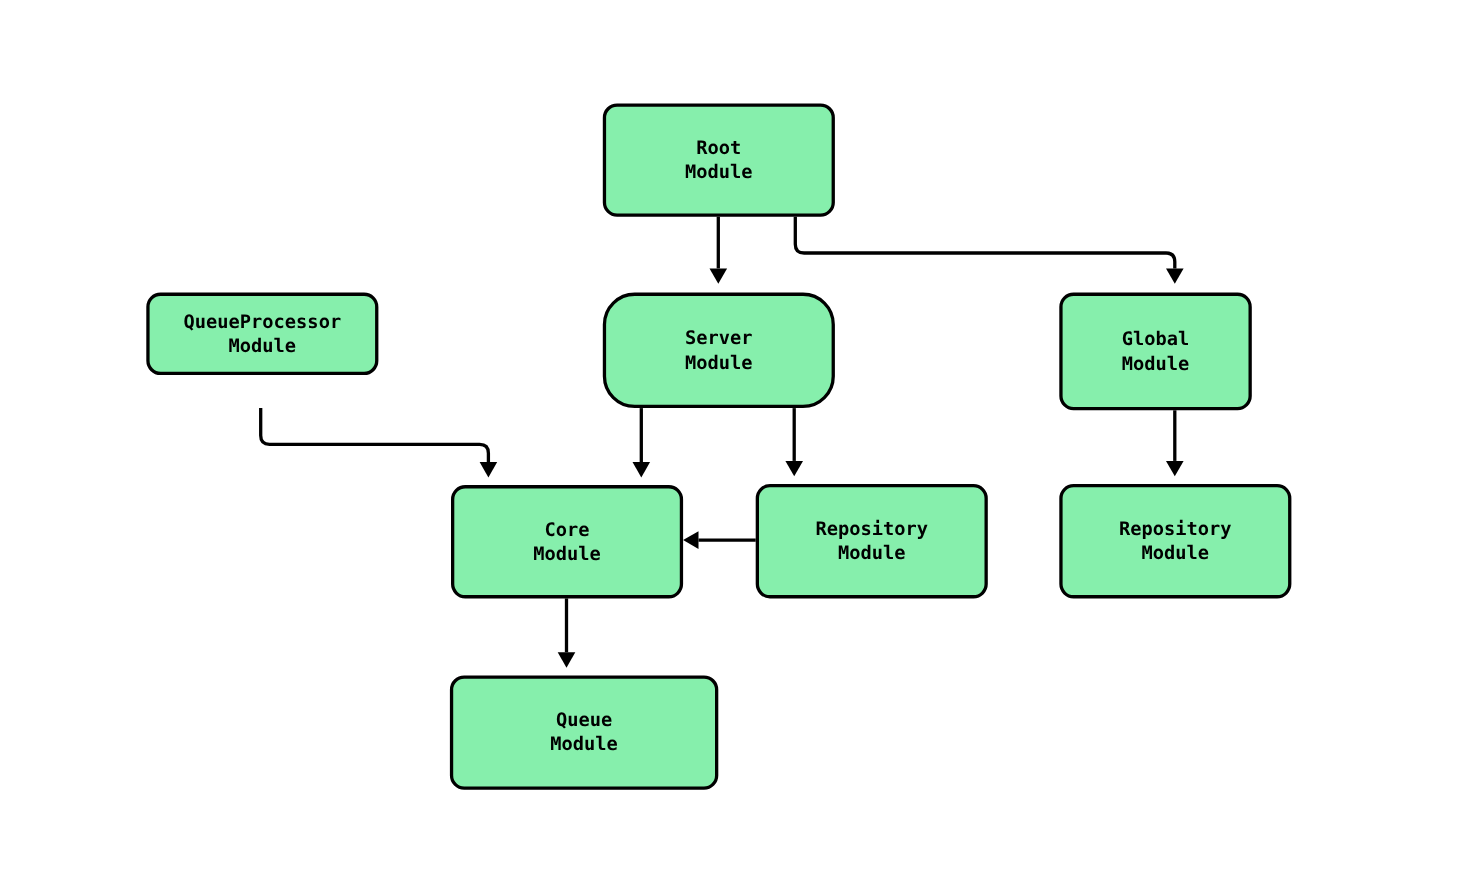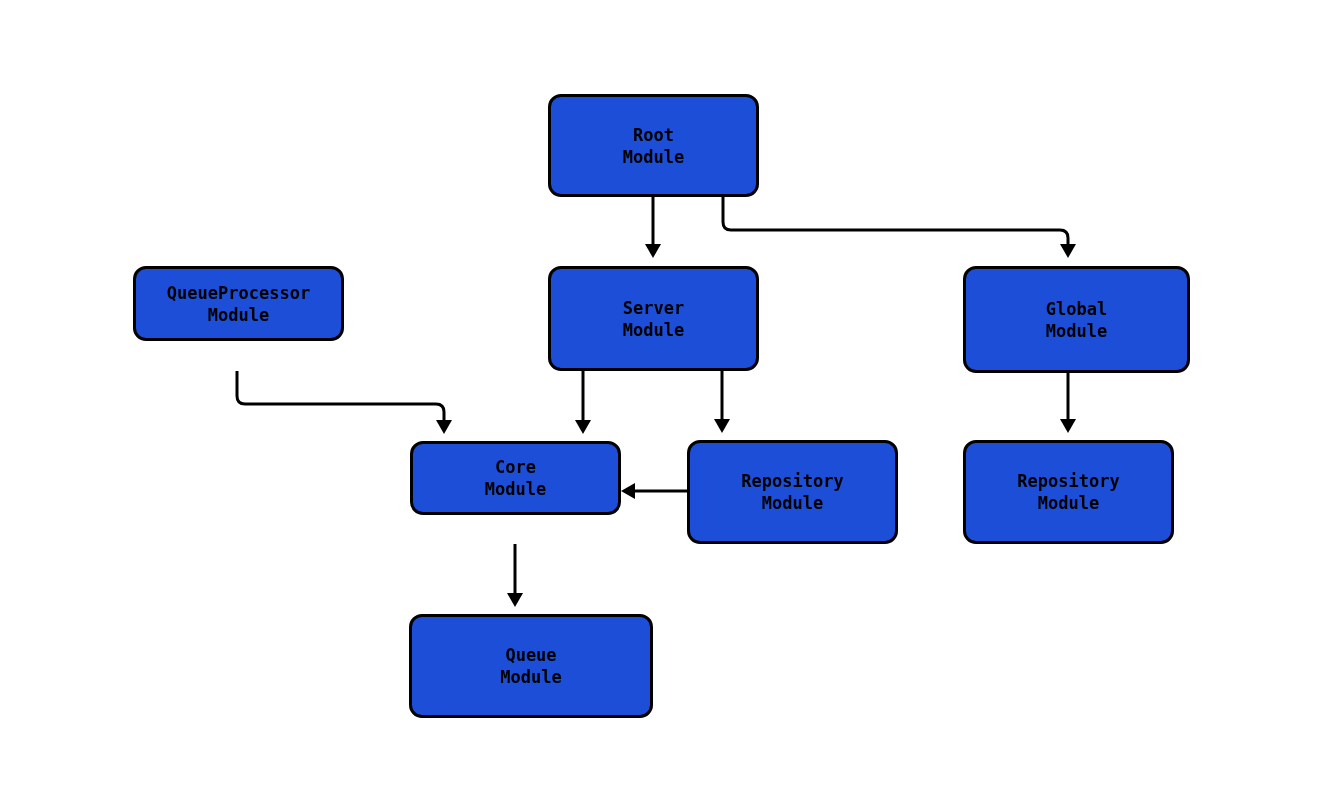--- a/index.html
+++ b/index.html
@@ -25,21 +25,21 @@
   .edge-layer {
     position: absolute;
     left: 0;
     top: 0;
     width: 1337px;
     height: 809px;
   }
   .node {
     position: absolute;
     box-sizing: border-box;
-    background: #1d4ed8;
+    background: #86efac;
     border: 3px solid #000000;
     border-radius: 13px;
     display: flex;
     flex-direction: column;
     align-items: center;
     justify-content: center;
     z-index: 5;
   }
   .node-label {
     font-family: "DejaVu Sans Mono", "Liberation Mono", monospace;
@@ -108,31 +108,31 @@
   <div class="node" style="left:548px; top:94px; width:211px; height:103px;">
     <div class="node-label">Root</div>
     <div class="node-label">Module</div>
   </div>
 
   <div class="node" style="left:133px; top:266px; width:211px; height:75px;">
     <div class="node-label">QueueProcessor</div>
     <div class="node-label">Module</div>
   </div>
 
-  <div class="node" style="left:548px; top:266px; width:211px; height:105px;">
+  <div class="node" style="left:548px; top:266px; width:211px; height:105px;border-radius:29px;">
     <div class="node-label">Server</div>
     <div class="node-label">Module</div>
   </div>
 
-  <div class="node" style="left:963px; top:266px; width:227px; height:107px;">
+  <div class="node" style="left:963px; top:266px; width:175px; height:107px;">
     <div class="node-label">Global</div>
     <div class="node-label">Module</div>
   </div>
 
-  <div class="node" style="left:410px; top:441px; width:211px; height:74px;">
+  <div class="node" style="left:410px; top:441px; width:211px; height:103px;">
     <div class="node-label">Core</div>
     <div class="node-label">Module</div>
   </div>
 
   <div class="node" style="left:687px; top:440px; width:211px; height:104px;">
     <div class="node-label">Repository</div>
     <div class="node-label">Module</div>
   </div>
 
   <div class="node" style="left:963px; top:440px; width:211px; height:104px;">

